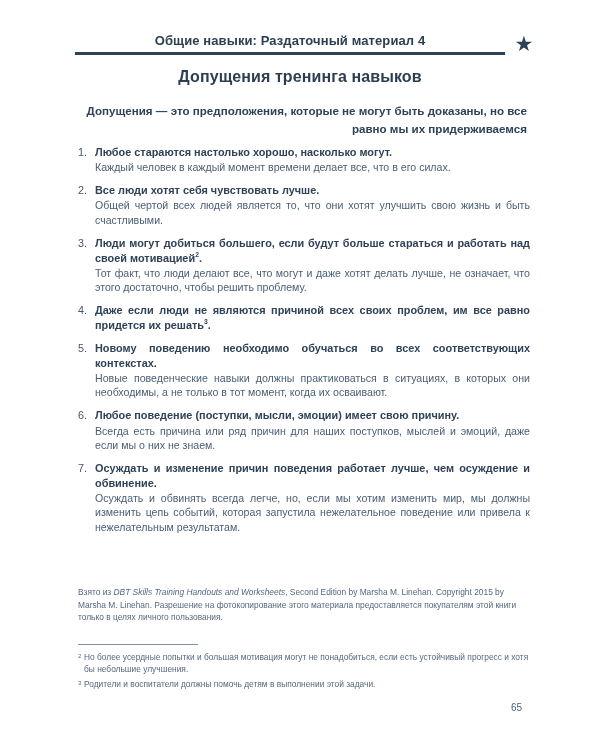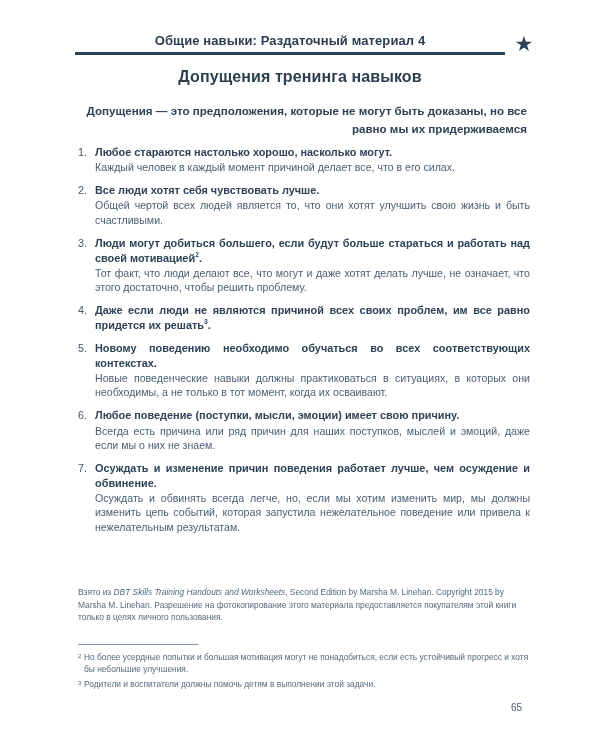--- a/index.html
+++ b/index.html
@@ -197,21 +197,21 @@
   <div class="subtitle">
     <span>Допущения — это предположения, которые не могут быть доказаны,</span>
     <span>но все равно мы их придерживаемся</span>
   </div>
 
   <div class="list">
 
     <div class="item">
       <span class="item-num">1.</span>
       <p class="item-head">Любое стараются настолько хорошо, насколько могут.</p>
-      <p class="item-body">Каждый человек в каждый момент причиной делает все, что в его силах.</p>
+      <p class="item-body">Каждый человек в каждый момент времени делает все, что в его силах.</p>
     </div>
 
     <div class="item">
       <span class="item-num">2.</span>
       <p class="item-head">Все люди хотят себя чувствовать лучше.</p>
       <p class="item-body">Общей чертой всех людей является то, что они хотят улучшить свою жизнь и быть счастливыми.</p>
     </div>
 
     <div class="item">
       <span class="item-num">3.</span>

